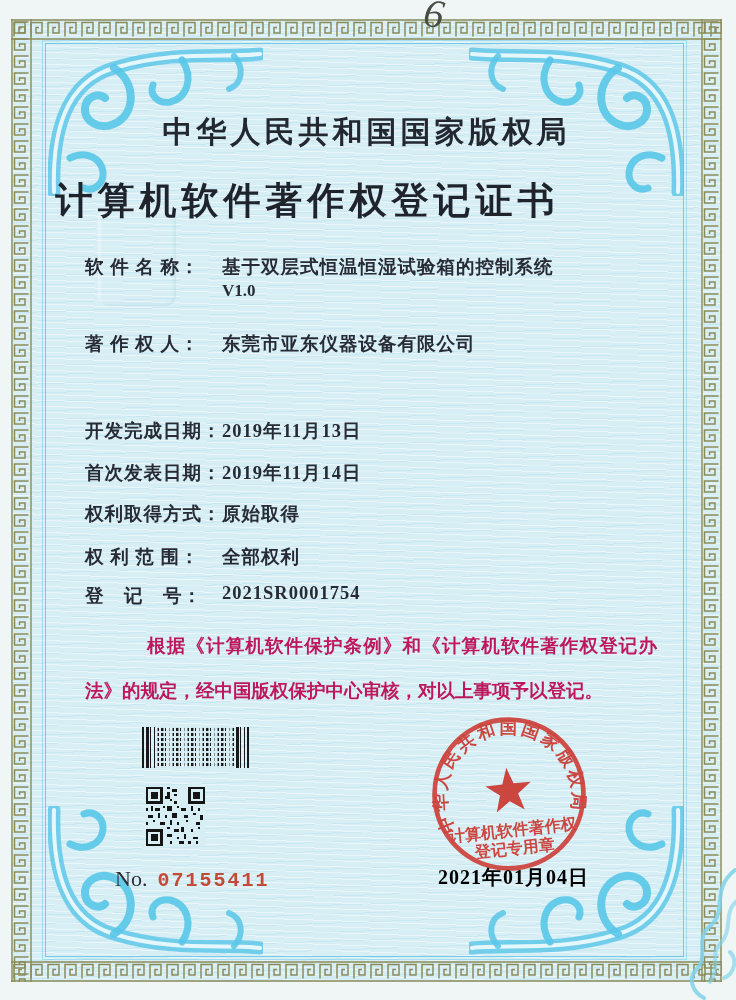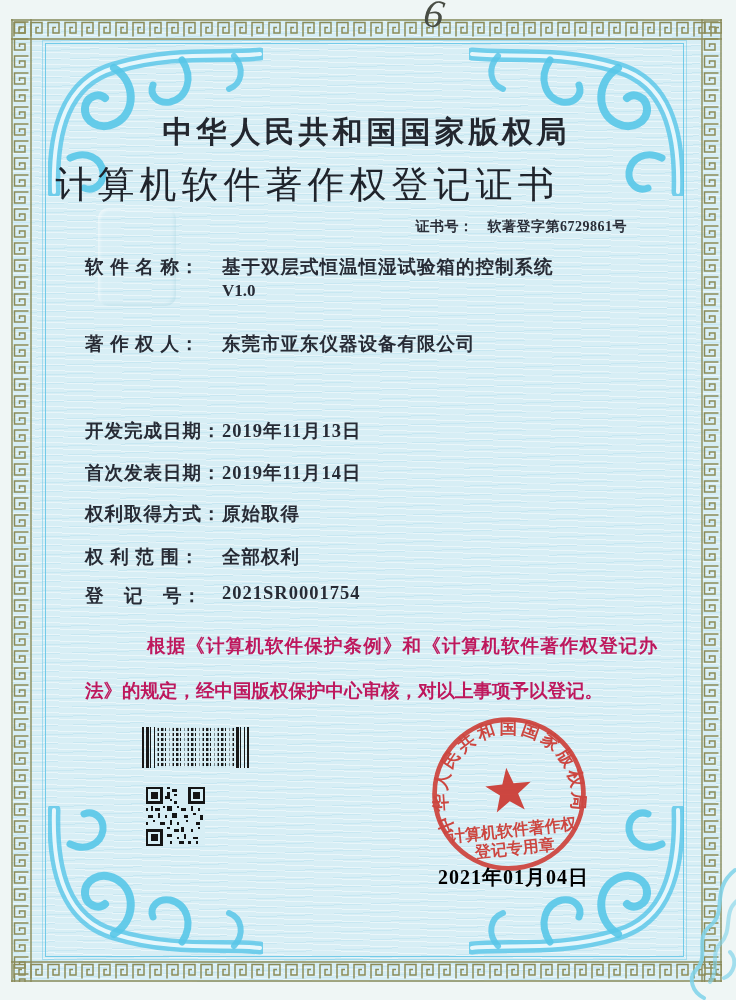--- a/index.html
+++ b/index.html
@@ -37,22 +37,22 @@
   .emboss{
     position:absolute;left:98px;top:208px;width:78px;height:98px;border-radius:10px;
     box-shadow:inset 2px 2px 3px rgba(255,255,255,.6), inset -2px -2px 3px rgba(150,200,215,.35);
     opacity:.75;
   }
   .authority{
     position:absolute;left:11px;top:112px;width:711px;text-align:center;
     font-size:30px;font-weight:700;letter-spacing:4px;color:#23272f;margin:0;
   }
   .cert-title{
-    position:absolute;left:11px;top:160px;width:593px;text-align:center;
-    font-size:37px;font-weight:400;letter-spacing:5px;color:#1f232b;margin:0;
+    position:absolute;left:11px;top:176px;width:593px;text-align:center;
+    font-size:37px;font-weight:700;letter-spacing:5px;color:#1f232b;margin:0;
   }
   .cert-no{
     position:absolute;top:218px;right:109px;
     font-size:14px;font-weight:700;color:#2a2e38;letter-spacing:.5px;
   }
   .cert-no .gap{display:inline-block;width:14px;}
   .field{position:absolute;left:85px;font-size:18.5px;font-weight:700;color:#272b35;white-space:nowrap;text-decoration:underline;}
   .field .lbl{display:inline-block;min-width:137px;letter-spacing:1px;}
   .field .val{position:absolute;left:137px;letter-spacing:1px;font-weight:700;}
   .f-name{top:254px;} .f-name2{top:281px;left:222px;font-size:17px;font-weight:700;color:#272b35;position:absolute;}
@@ -183,23 +183,20 @@
     </g>
   </svg>
 
   <span class="hand-mark">6</span>
 
   <div class="emboss"></div>
 
   <h1 class="authority">中华人民共和国国家版权局</h1>
   <h2 class="cert-title">计算机软件著作权登记证书</h2>
 
-  <div class="cert-no">
-    <span>证书号：</span><span class="gap"></span><span>软著登字第6729861号</span>
-  </div>
 
   <div class="field f-name">
     <span class="lbl">软 件 名 称：</span>
     <span class="val">基于双层式恒温恒湿试验箱的控制系统</span>
   </div>
   <div class="f-name2">V1.0</div>
 
   <div class="field f-owner">
     <span class="lbl">著 作 权 人：</span>
     <span class="val">东莞市亚东仪器设备有限公司</span>
@@ -247,20 +244,23 @@
         <rect x="1" y="19" width="5" height="5"></rect>
     </g>
     <g fill="#151515">
       <rect x="2" y="2" width="3" height="3"></rect>
         <rect x="20" y="2" width="3" height="3"></rect>
         <rect x="2" y="20" width="3" height="3"></rect>
       <path d="M9,0h1v1h-1z M11,1h2v1h-2z M9,2h1v2h-1z M12,3h1v1h-1z M8,4h2v1h-2z M10,5h1v1h-1z M12,6h1v1h-1z M0,9h1v1h-1z M2,8h1v2h-1z M4,9h2v1h-2z M7,8h1v1h-1z M9,8h2v2h-2z M13,8h1v1h-1z M15,9h2v1h-2z M19,8h1v2h-1z M22,9h1v1h-1z M1,12h2v1h-2z M5,11h1v2h-1z M8,12h1v1h-1z M11,11h2v2h-2z M16,12h2v1h-2z M20,11h1v1h-1z M23,12h1v2h-1z M0,15h1v1h-1z M3,14h1v1h-1z M6,15h2v1h-2z M10,14h1v2h-1z M13,15h1v1h-1z M17,14h1v1h-1z M21,15h2v1h-2z M9,17h1v1h-1z M12,18h2v1h-2z M15,17h1v2h-1z M19,18h1v1h-1z M22,17h1v1h-1z M9,20h2v1h-2z M13,21h1v1h-1z M16,20h1v2h-1z M20,21h2v1h-2z M10,23h1v1h-1z M14,23h2v1h-2z M18,23h1v1h-1z M21,23h1v1h-1z"></path>
     </g>
   </svg>
 
+  <div class="serial">
+    <span>No.</span><span class="num">07155411</span>
+  </div>
 
   <svg class="seal" viewBox="0 0 200 200">
     <circle cx="100" cy="100" r="93" fill="none" stroke="#cc3a33" stroke-width="6" opacity="0.95"></circle>
     <path id="seal-arc" d="M 30 140 A 79 79 0 1 1 170 140" fill="none"></path>
     <text font-size="22" font-weight="bold" fill="#cc3a33" letter-spacing="4" font-family="Liberation Serif, DejaVu Serif, serif">
       <textPath href="#seal-arc" startOffset="2">中华人民共和国国家版权局</textPath>
     </text>
     <polygon fill="#cc3a33" points="100,67 107.1,87.3 128.5,87.7 111.4,100.7 117.6,121.3 100,109 82.4,121.3 88.6,100.7 71.5,87.7 92.9,87.3"></polygon>
     <text x="100" y="152" text-anchor="middle" font-size="20" font-weight="bold" fill="#cc3a33" font-family="Liberation Serif, DejaVu Serif, serif">计算机软件著作权</text>
     <text x="100" y="175" text-anchor="middle" font-size="20" font-weight="bold" fill="#cc3a33" font-family="Liberation Serif, DejaVu Serif, serif">登记专用章</text>

